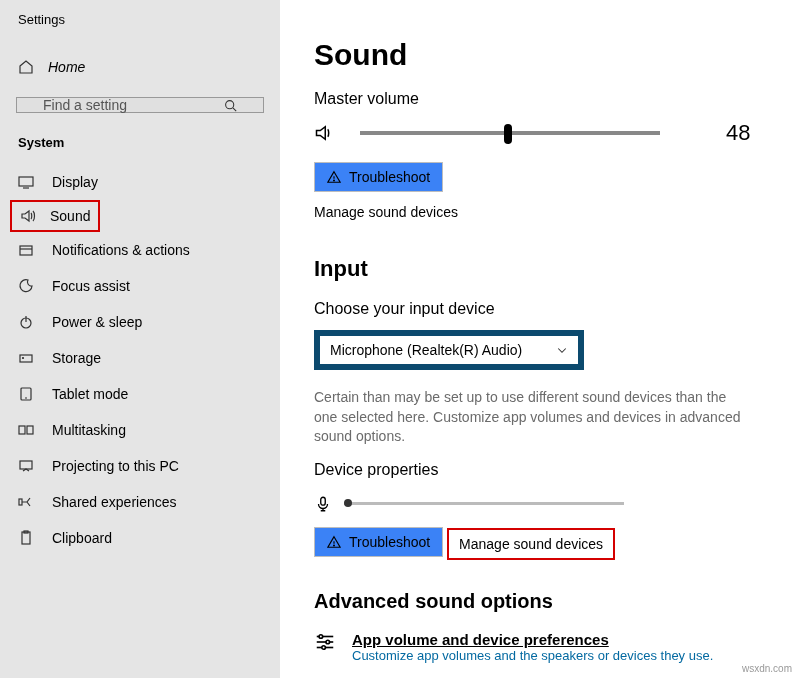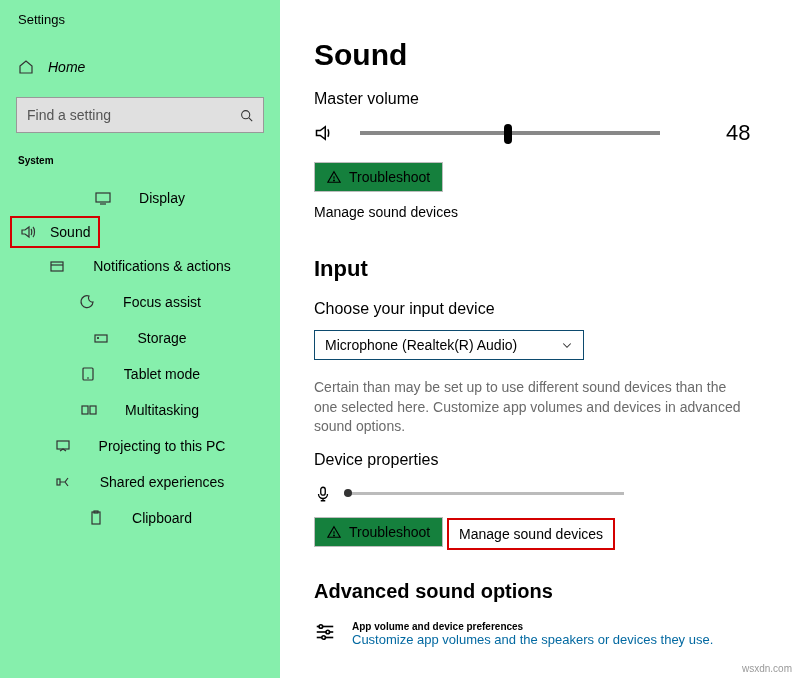--- a/index.html
+++ b/index.html
@@ -13,21 +13,21 @@
       overflow: hidden;
       display: flex;
       flex-direction: column;
     }
     .container {
       display: flex;
       height: 100%;
     }
     .sidebar {
       width: 280px;
-      background: #86efac;
+      background: #e5e5e5;
       padding: 12px 0 0 0;
       display: flex;
       flex-direction: column;
     }
     .app-title {
       font-size: 13px;
       padding: 0 0 0 18px;
       margin-bottom: 26px;
     }
     .home-row {
@@ -35,44 +35,43 @@
       align-items: center;
       gap: 14px;
       padding: 6px 18px;
       margin-bottom: 16px;
       cursor: pointer;
       font-style: italic;
     }
     .home-row .icon { width: 16px; display:flex; justify-content:center; }
     .search-box {
       margin: 0 16px 18px 16px;
-      height: 36px;
+      height: 16px;
       background: #e0e0e0;
       border: 1px solid #999;
       display: flex;
       align-items: center;
       justify-content: space-between;
-      padding: 0 10px;
+      padding: 0 26px;
       color: #555;
       font-size: 14px;
     }
     .search-box .mag { font-size: 13px; color:#333; }
     .section-header {
       font-weight: 600;
-      font-size: 10px;
+      font-size: 13px;
       padding: 4px 18px 14px 18px;
     }
     .nav-item {
       display: flex;
       align-items: center;
-      gap: 28px;
+      gap: 18px;
       padding: 10px 18px;
       cursor: pointer;
       font-size: 14px;
-      justify-content: center;
     }
     .nav-item .icon {
       width: 16px;
       display: flex;
       justify-content: center;
       color: #333;
     }
     .highlight-box {
       border: 2px solid #d40000;
       width: 90px;
@@ -118,41 +117,41 @@
       width:8px;
       height:20px;
       border-radius:4px;
       background:#000;
     }
     .vol-value { font-size: 22px; margin-left: 40px; }
     .tbutton {
       display:inline-flex;
       align-items:center;
       gap:8px;
-      background:#15803d;
+      background:#3b82f6;
       border:1px solid #bdbdbd;
       padding:6px 12px;
       font-size:14px;
       cursor:pointer;
       margin-bottom: 12px;
     }
     .link-text {
       color:#000;
       font-size:14px;
       margin-bottom:36px;
       cursor:pointer;
       display:block;
     }
     h2 {
       font-size:22px;
       font-weight:600;
       margin-bottom:18px;
     }
     .dropdown {
-      border:1px solid #0c4a6e;
+      border:6px solid #0c4a6e;
       width:270px;
       padding:6px 10px;
       display:flex;
       justify-content:space-between;
       align-items:center;
       margin-bottom:18px;
       cursor:pointer;
       font-size:14px;
     }
     .hint {
@@ -186,21 +185,21 @@
       font-size:14px;
       margin-bottom:30px;
       cursor:pointer;
     }
     .adv-row {
       display:flex;
       gap:16px;
       align-items:flex-start;
       margin-top:12px;
     }
-    .adv-row .title { font-weight:600; font-size:10px; }
+    .adv-row .title { font-weight:600; font-size:15px;text-decoration:underline; }
     .adv-row .sub { color:#0369a1; font-size:13px; }
     .watermark {
       position:absolute;
       bottom:4px; right:8px;
       font-size:10px;
       color:#999;
       margin-left:12px;
     }
     svg { display:block; }
   </style>
@@ -265,20 +264,29 @@
 
     <div class="nav-item">
       <span class="icon">
           <svg width="16" height="16" viewBox="0 0 16 16" fill="none" stroke="#333" stroke-width="1.2">
             <path d="M10 2A6 6 0 1 0 14 8 4 4 0 0 1 10 2z"></path>
           </svg>
         </span>
       <span>Focus assist</span>
     </div>
 
+    <div class="nav-item">
+      <span class="icon">
+          <svg width="16" height="16" viewBox="0 0 16 16" fill="none" stroke="#333" stroke-width="1.2">
+            <circle cx="8" cy="9" r="5"></circle>
+            <line x1="8" y1="2" x2="8" y2="8"></line>
+          </svg>
+        </span>
+      <span>Power &amp; sleep</span>
+    </div>
 
 
     <div class="nav-item">
       <span class="icon">
           <svg width="16" height="16" viewBox="0 0 16 16" fill="none" stroke="#333" stroke-width="1.2">
             <rect x="2" y="5" width="12" height="7"></rect>
             <circle cx="5" cy="8" r="0.5" fill="#333"></circle>
           </svg>
         </span>
       <span>Storage</span>

